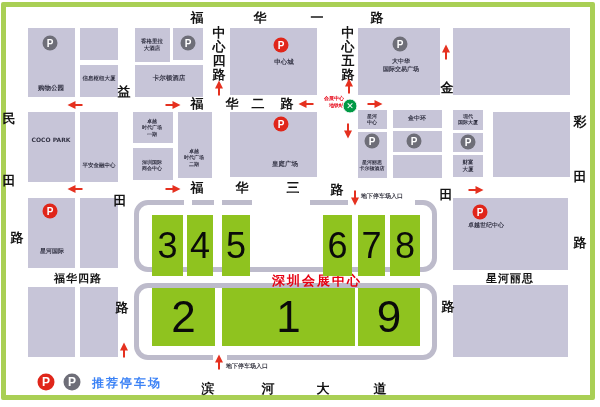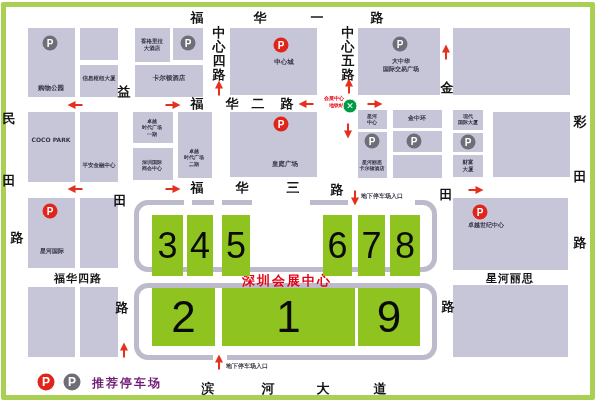--- a/index.html
+++ b/index.html
@@ -23,30 +23,30 @@
                font-weight:bold;color:#141414;white-space:nowrap;}
   .street-wide{font-size:11px;letter-spacing:1px;}
   .loop{position:absolute;border:5px solid #bdbbcb;border-radius:14px;box-sizing:border-box;}
   .roadgap{position:absolute;background:#ffffff;}
   .arrow{position:absolute;width:15px;height:8px;transform:translate(-50%,-50%) rotate(var(--r,0deg));}
   .arrow .tail{position:absolute;left:0;top:3px;width:8px;height:2px;background:#e5301f;}
   .arrow .head{position:absolute;right:0;top:0;width:0;height:0;
                border-top:4px solid transparent;border-bottom:4px solid transparent;
                border-left:8px solid #e5301f;}
   .center-title{position:absolute;transform:translate(-50%,-50%);color:#e60012;
-                font-size:13px;font-weight:bold;letter-spacing:2px;white-space:nowrap;}
+                font-size:13px;font-weight:bold;letter-spacing:2px;white-space:nowrap;margin-left:30px;}
   .metro-icon{position:absolute;width:15px;height:15px;border-radius:50%;background:#009944;
               border:1px solid #fff;box-sizing:border-box;color:#fff;font-size:9px;
               font-weight:bold;line-height:13px;text-align:center;transform:translate(-50%,-50%);}
   .metro-label{position:absolute;transform:translate(-100%,-50%);color:#e60012;
                font-size:5px;font-weight:bold;line-height:1.3;text-align:right;white-space:nowrap;}
   .entrance-label{position:absolute;font-size:6px;font-weight:bold;color:#33333f;
                   transform:translateY(-50%);white-space:nowrap;}
   .legend-label{position:absolute;transform:translateY(-50%);font-size:12px;
-                font-weight:bold;color:#701a75;letter-spacing:2px;white-space:nowrap;}
+                font-weight:bold;color:#3b82f6;letter-spacing:2px;white-space:nowrap;}
 </style>
 </head>
 <body>
 
 <div id="map">
     <div class="block" style="left: 453px; top: 285px; width: 115px; height: 72px;"></div>
     <div class="block" style="left: 80px; top: 287px; width: 38px; height: 70px;"></div>
     <div class="block" style="left: 28px; top: 287px; width: 47px; height: 70px;"></div>
     <div class="block" style="left: 453px; top: 198px; width: 115px; height: 72px;"></div>
     <div class="block" style="left: 80px; top: 198px; width: 38px; height: 70px;"></div>

